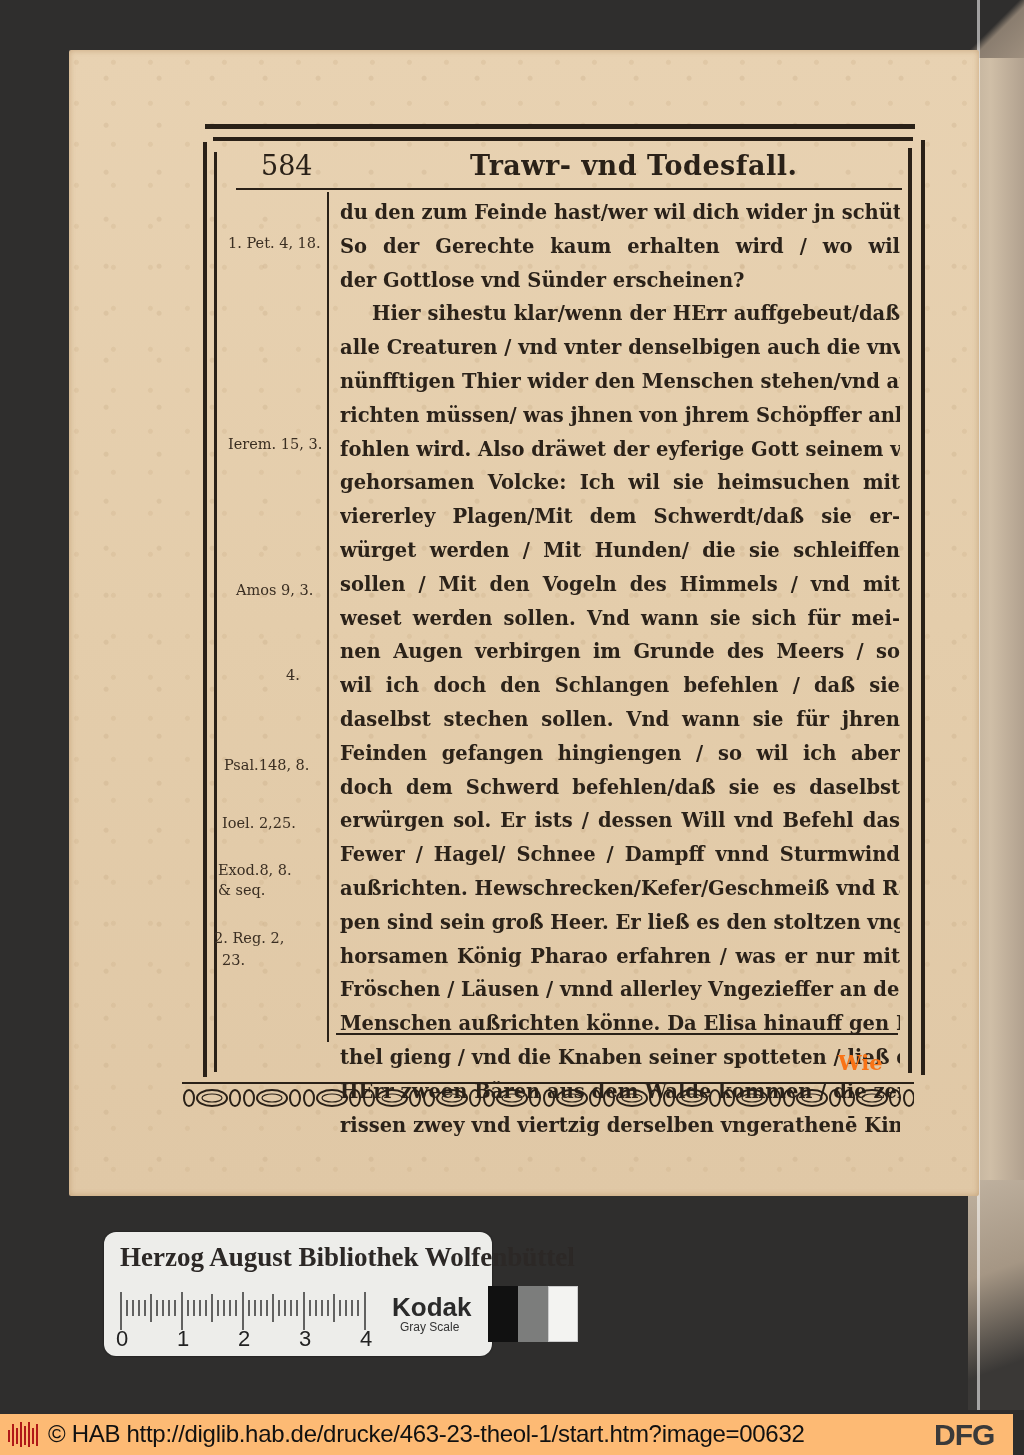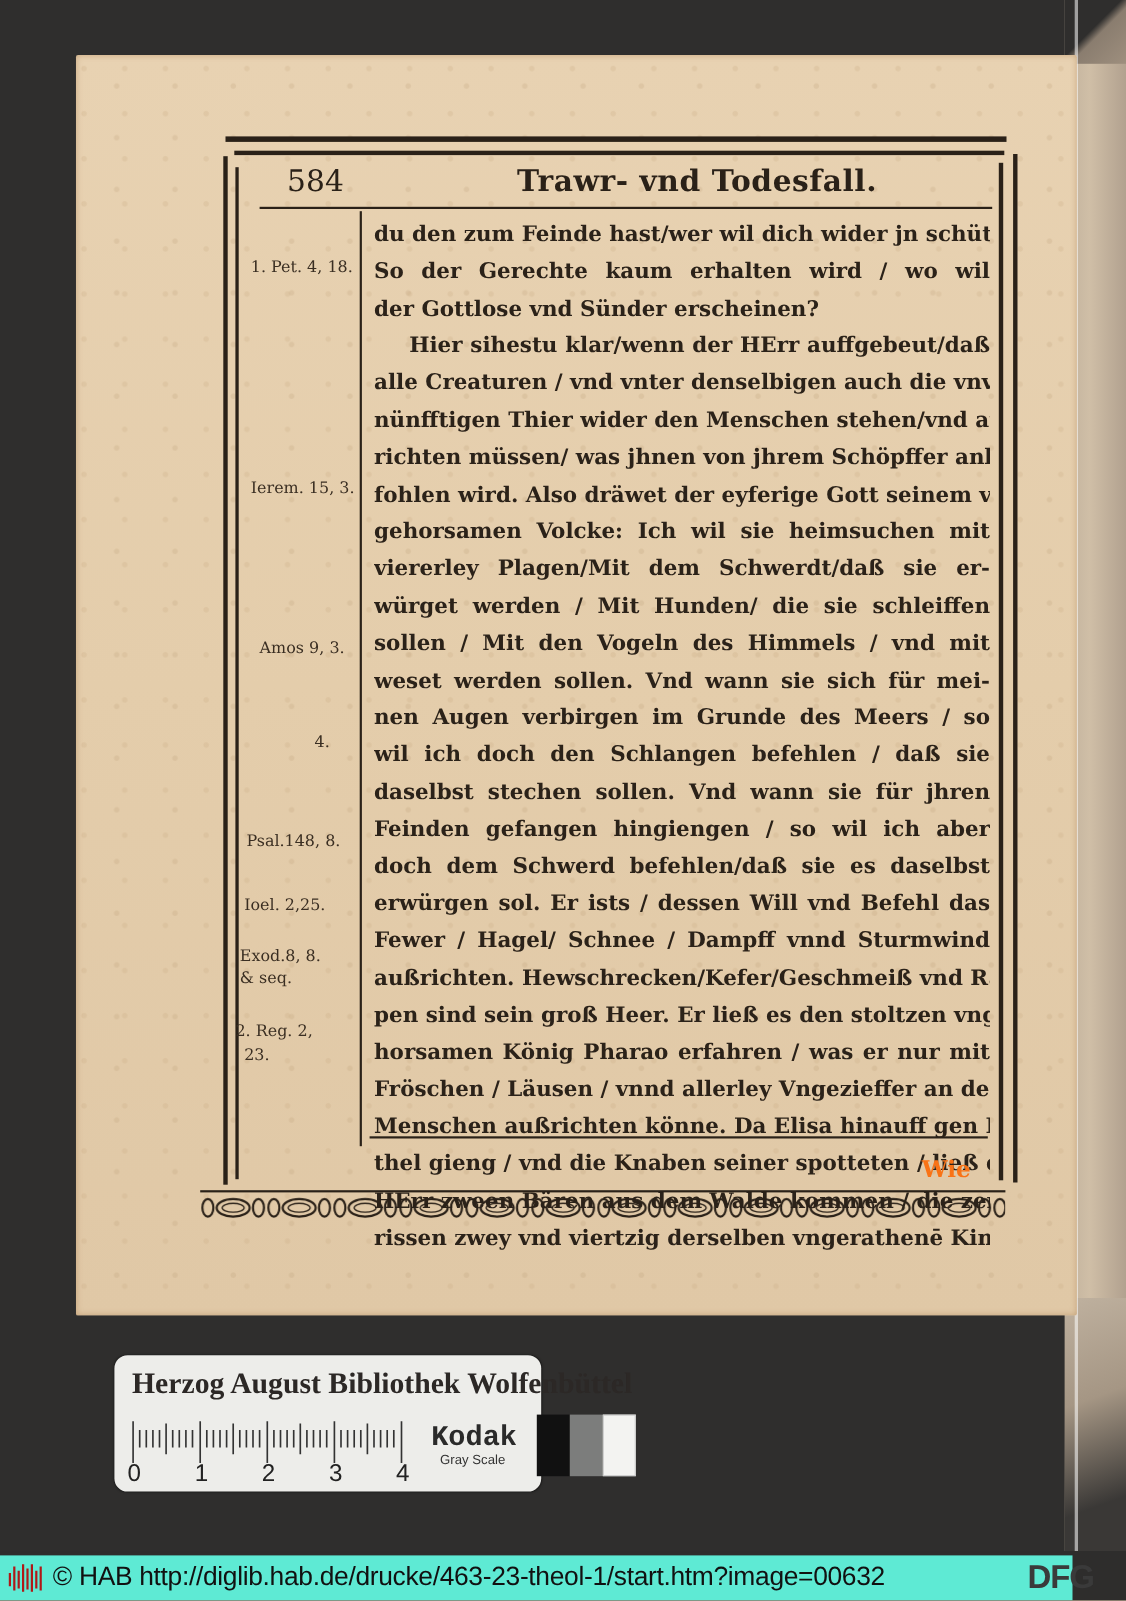--- a/index.html
+++ b/index.html
@@ -94,37 +94,38 @@
       font-family: "Liberation Serif", serif; font-weight: bold;
       font-size: 27px; color: #2c2826; white-space: nowrap;
     }
     .ruler { position: absolute; left: 16px; top: 58px; width: 250px; height: 44px; }
     .ruler-num {
       position: absolute; top: 94px; font-family: "Liberation Sans", sans-serif;
       font-size: 22px; color: #222;
     }
     .kodak {
       position: absolute; left: 288px; top: 60px;
-      font-family: Liberation Mono, monospace; font-weight: bold;
+      font-family: Liberation Sans, sans-serif; font-weight: bold;
       font-size: 26px; color: #2a2a2a;
     }
     .kodak-sub {
       position: absolute; left: 296px; top: 88px;
       font-family: "Liberation Sans", sans-serif;
       font-size: 12px; color: #333;
     }
     .swatch { position: absolute; top: 54px; height: 56px; }
     .sw-black { left: 384px; width: 30px; background: #111; }
     .sw-gray { left: 414px; width: 30px; background: #7c7d7c; }
     .sw-white { left: 444px; width: 30px; background: #f3f3f1; border: 1px solid #ccc; box-sizing: border-box; }
 
     
     .footer {
       position: absolute; left: 0; top: 1414px; width: 975px; height: 41px;
-      background: #5eead4;
+      background: #fdba74;
+      padding-left: 38px;
     }
     .footer-logo {
       position: absolute; left: 6px; top: 6px; width: 36px; height: 28px;
     }
     .footer-text {
       position: absolute; left: 48px; top: 6px;
       font-family: "Liberation Sans", sans-serif; font-size: 24px; color: #111;
       white-space: nowrap; letter-spacing: -0.3px;
     }
     .footer-dfg {

